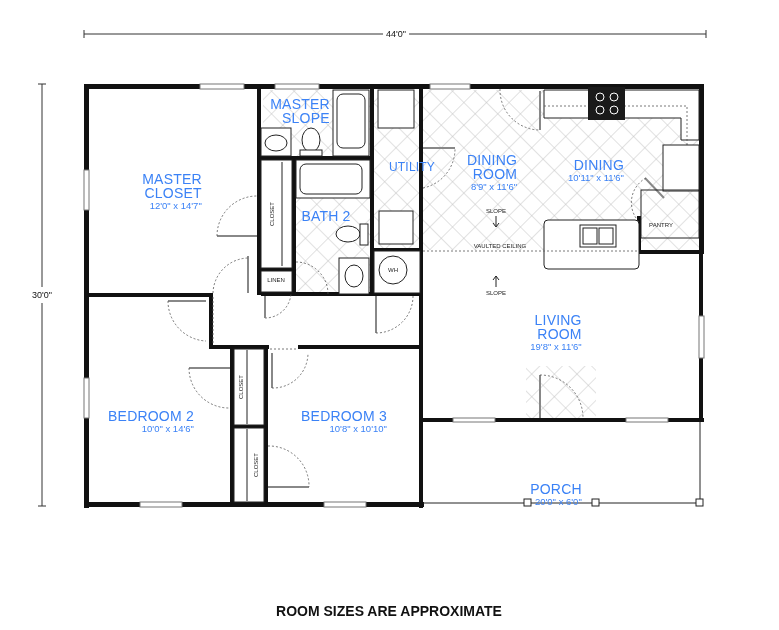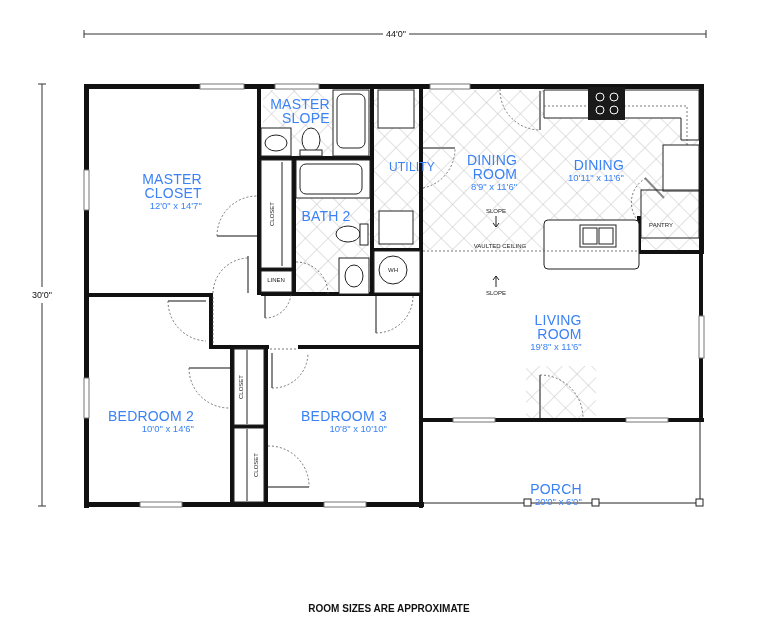--- a/index.html
+++ b/index.html
@@ -12,21 +12,21 @@
   .door-leaf { stroke: #888; stroke-width: 2; }
   .dash { fill: none; stroke: #555; stroke-width: 0.8; stroke-dasharray: 2 2; }
   .fixture { fill: #fff; stroke: #222; stroke-width: 1; }
   .thin { fill: none; stroke: #222; stroke-width: 1; }
   .lbl { position: absolute; text-align: right; line-height: 1; color: #3b82f6; white-space: nowrap; transform: translateX(-50%); }
   .lbl .name { font-size: 14px; display: block; letter-spacing: 0.2px; }
   .lbl .size { font-size: 9.5px; display: block; margin-top: 1px; }
   .small { position: absolute; font-size: 6px; color: #222; transform: translateX(-50%); white-space: nowrap; }
   .vert { position: absolute; font-size: 6px; color: #222; transform: translate(-50%, -50%) rotate(-90deg); white-space: nowrap; }
   .dimtxt { position: absolute; font-size: 9px; background: #fff; padding: 0 3px; transform: translate(-50%, -50%); white-space: nowrap; }
-  .note { position: absolute; left: 389px; top: 603px; transform: translateX(-50%); font-size: 10px; font-weight: bold; white-space: nowrap; }
+  .note { position: absolute; left: 389px; top: 603px; transform: translateX(-50%); font-size: 14px; font-weight: bold; white-space: nowrap; }
 </style>
 </head>
 <body>
 
 <svg width="779" height="630" viewBox="0 0 779 630">
   <defs>
     <pattern id="tile" width="16" height="16" patternUnits="userSpaceOnUse" patternTransform="rotate(45)">
       <rect width="16" height="16" fill="#fff"></rect>
       <path d="M0 0 H16 M0 0 V16" stroke="#c4c4c4" stroke-width="1"></path>
     </pattern>

